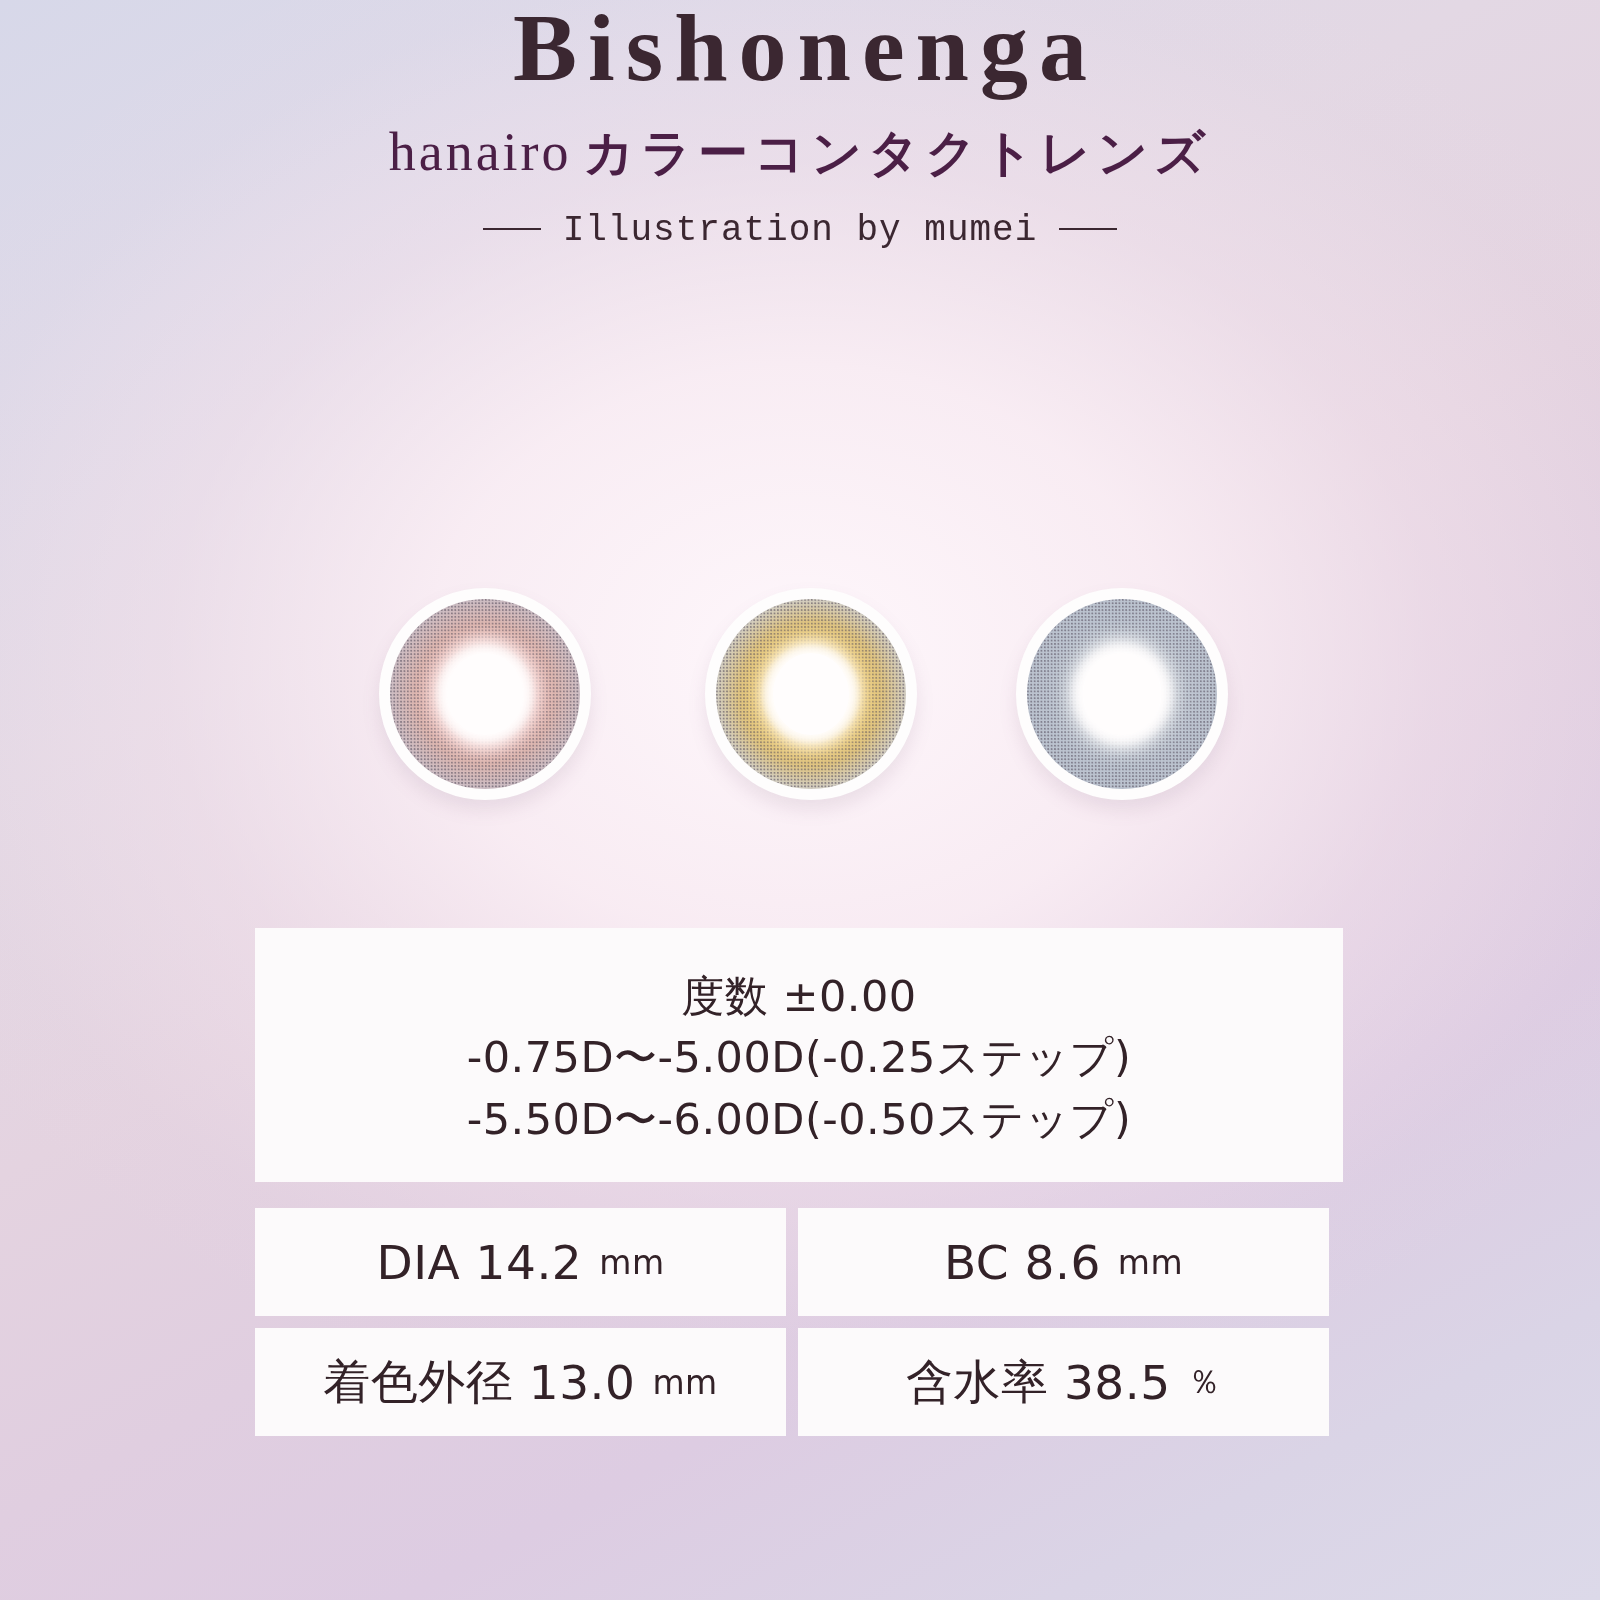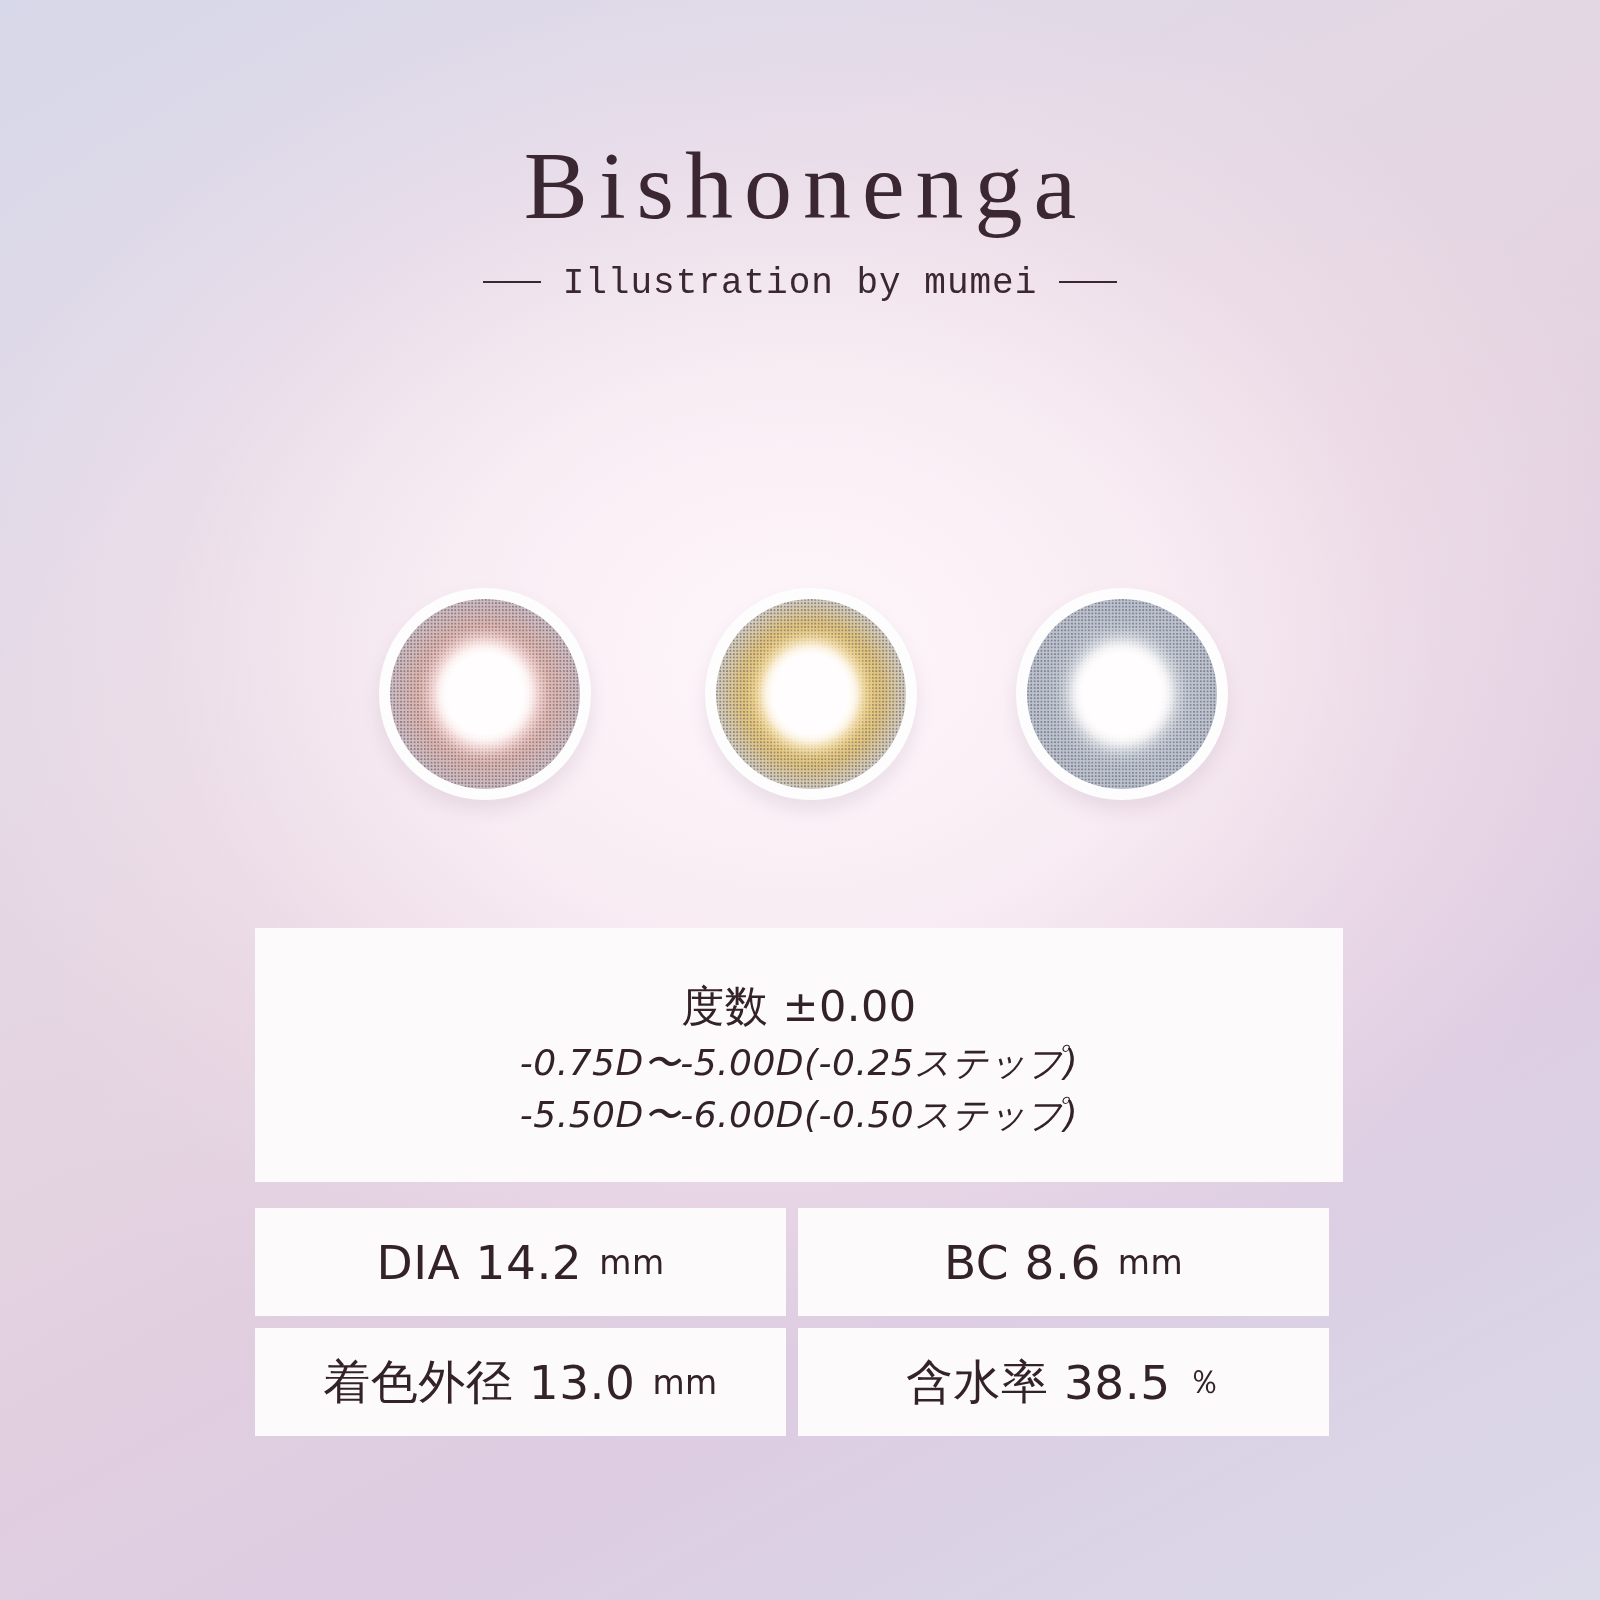--- a/index.html
+++ b/index.html
@@ -39,24 +39,23 @@
   
   .header {
     position: absolute;
     top: 0;
     left: 0;
     width: 1600px;
     text-align: center;
   }
   .brand-title {
     margin: 0;
-    padding-top: 138px;
     font-family: "Liberation Serif", "DejaVu Serif", serif;
     font-size: 96px;
-    font-weight: 400;
+    font-weight: 700;
     letter-spacing: 11px;
     line-height: 1;
     color: #3b2731;
     text-indent: 11px;
   }
   .brand-sub-en {
     margin: 0;
     padding-top: 33px;
     font-family: "Liberation Serif", "DejaVu Serif", serif;
     font-size: 41px;
@@ -212,21 +211,21 @@
     flex-direction: column;
     padding-top: 6px;
   }
   .spec-main .line {
     line-height: 1.42;
     white-space: nowrap;
     letter-spacing: 0.5px;
   }
   .spec-main .line-1 { font-size: 43px; }
   .spec-main .line-2,
-  .spec-main .line-3 { font-size: 36px; font-style: italic; }
+  .spec-main .line-3 { font-size: 43px; }
 
   .spec-grid {
     display: flex;
     flex-wrap: wrap;
     gap: 12px;
     margin-top: 26px;
     width: 1088px;
   }
   .spec-small {
     width: 531px;
@@ -240,20 +239,23 @@
     margin-left: 17px;
   }
 </style>
 </head>
 <body>
 
 <div class="poster">
 
   <div class="header">
     <h1 class="brand-title">Bishonenga</h1>
+    <p class="brand-sub-jp">
+      <span class="romaji">hanairo</span><span class="kana">カラーコンタクトレンズ</span>
+    </p>
     <p class="credit">
       <span class="rule left"></span><span>Illustration by mumei</span><span class="rule right"></span>
     </p>
   </div>
 
   <div class="lens-row">
     <div class="lens lens-1">
       <div class="ring"></div>
       <div class="dots"></div>
       <div class="pupil"></div>

